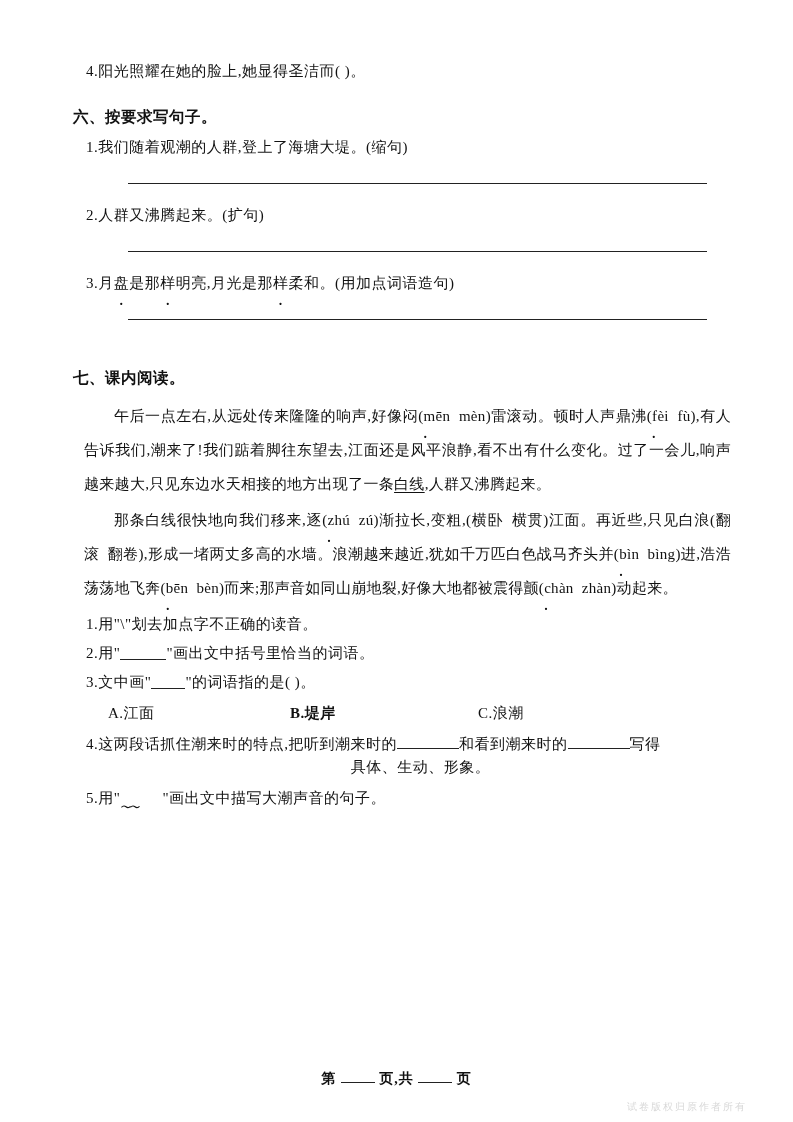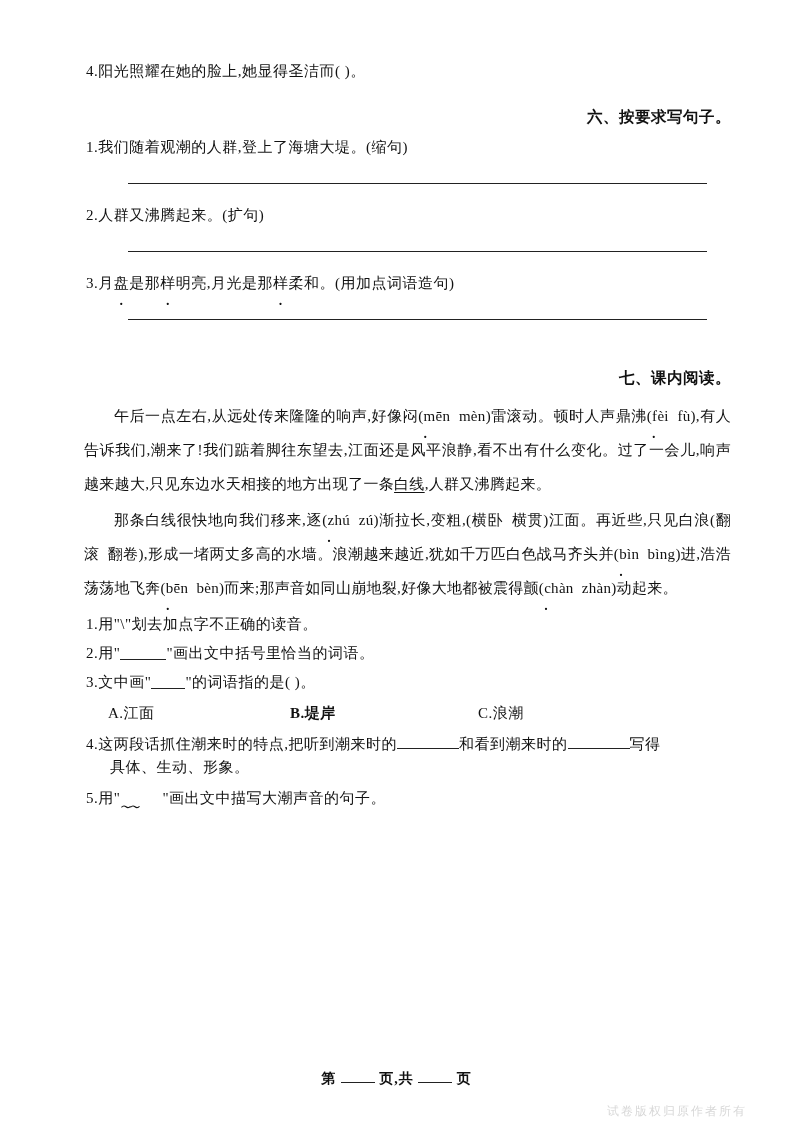--- a/index.html
+++ b/index.html
@@ -24,23 +24,22 @@
     border-radius: 19px;
   }
   .q4-top {
     font-size: 15px;
     margin: 22px 0 0 24px;
     letter-spacing: 0.5px;
   }
   .section-title {
     font-size: 15.5px;
     font-weight: bold;
-    margin: 26px 0 10px 0;
-    letter-spacing: 0.5px;
-    text-align: right;
+    margin: 26px 0 10px 11px;
+    letter-spacing: 0.5px;
   }
   .item {
     font-size: 15px;
     margin: 0 0 6px 24px;
     letter-spacing: 0.5px;
   }
   .answer-line {
     border-bottom: 1px solid #222;
     height: 0;
     margin: 26px 24px 22px 66px;
@@ -118,41 +117,42 @@
   .options span {
     display: inline-block;
   }
   .opt-a { width: 182px; }
   .opt-b { width: 188px; font-weight: bold; }
   .indent-cont {
     margin-left: 48px;
     font-size: 15px;
     margin-top: 4px;
     letter-spacing: 0.5px;
+    text-align: center;
   }
   .footer {
     position: absolute;
     left: 0;
     right: 0;
     bottom: 34px;
     text-align: center;
     font-size: 14px;
     letter-spacing: 1px;
     font-weight: bold;
   }
   .footer .fb {
     display: inline-block;
     border-bottom: 1px solid #222;
     width: 34px;
   }
   .watermark {
     position: absolute;
     right: 46px;
-    bottom: 2px;
-    font-size: 12px;
+    bottom: 8px;
+    font-size: 10px;
     color: #d8d8d8;
     letter-spacing: 2px;
   }
 </style>
 </head>
 <body>
 
 <div class="page">
 
   <div class="q4-top">4.阳光照耀在她的脸上,她显得圣洁而(          )。</div>

